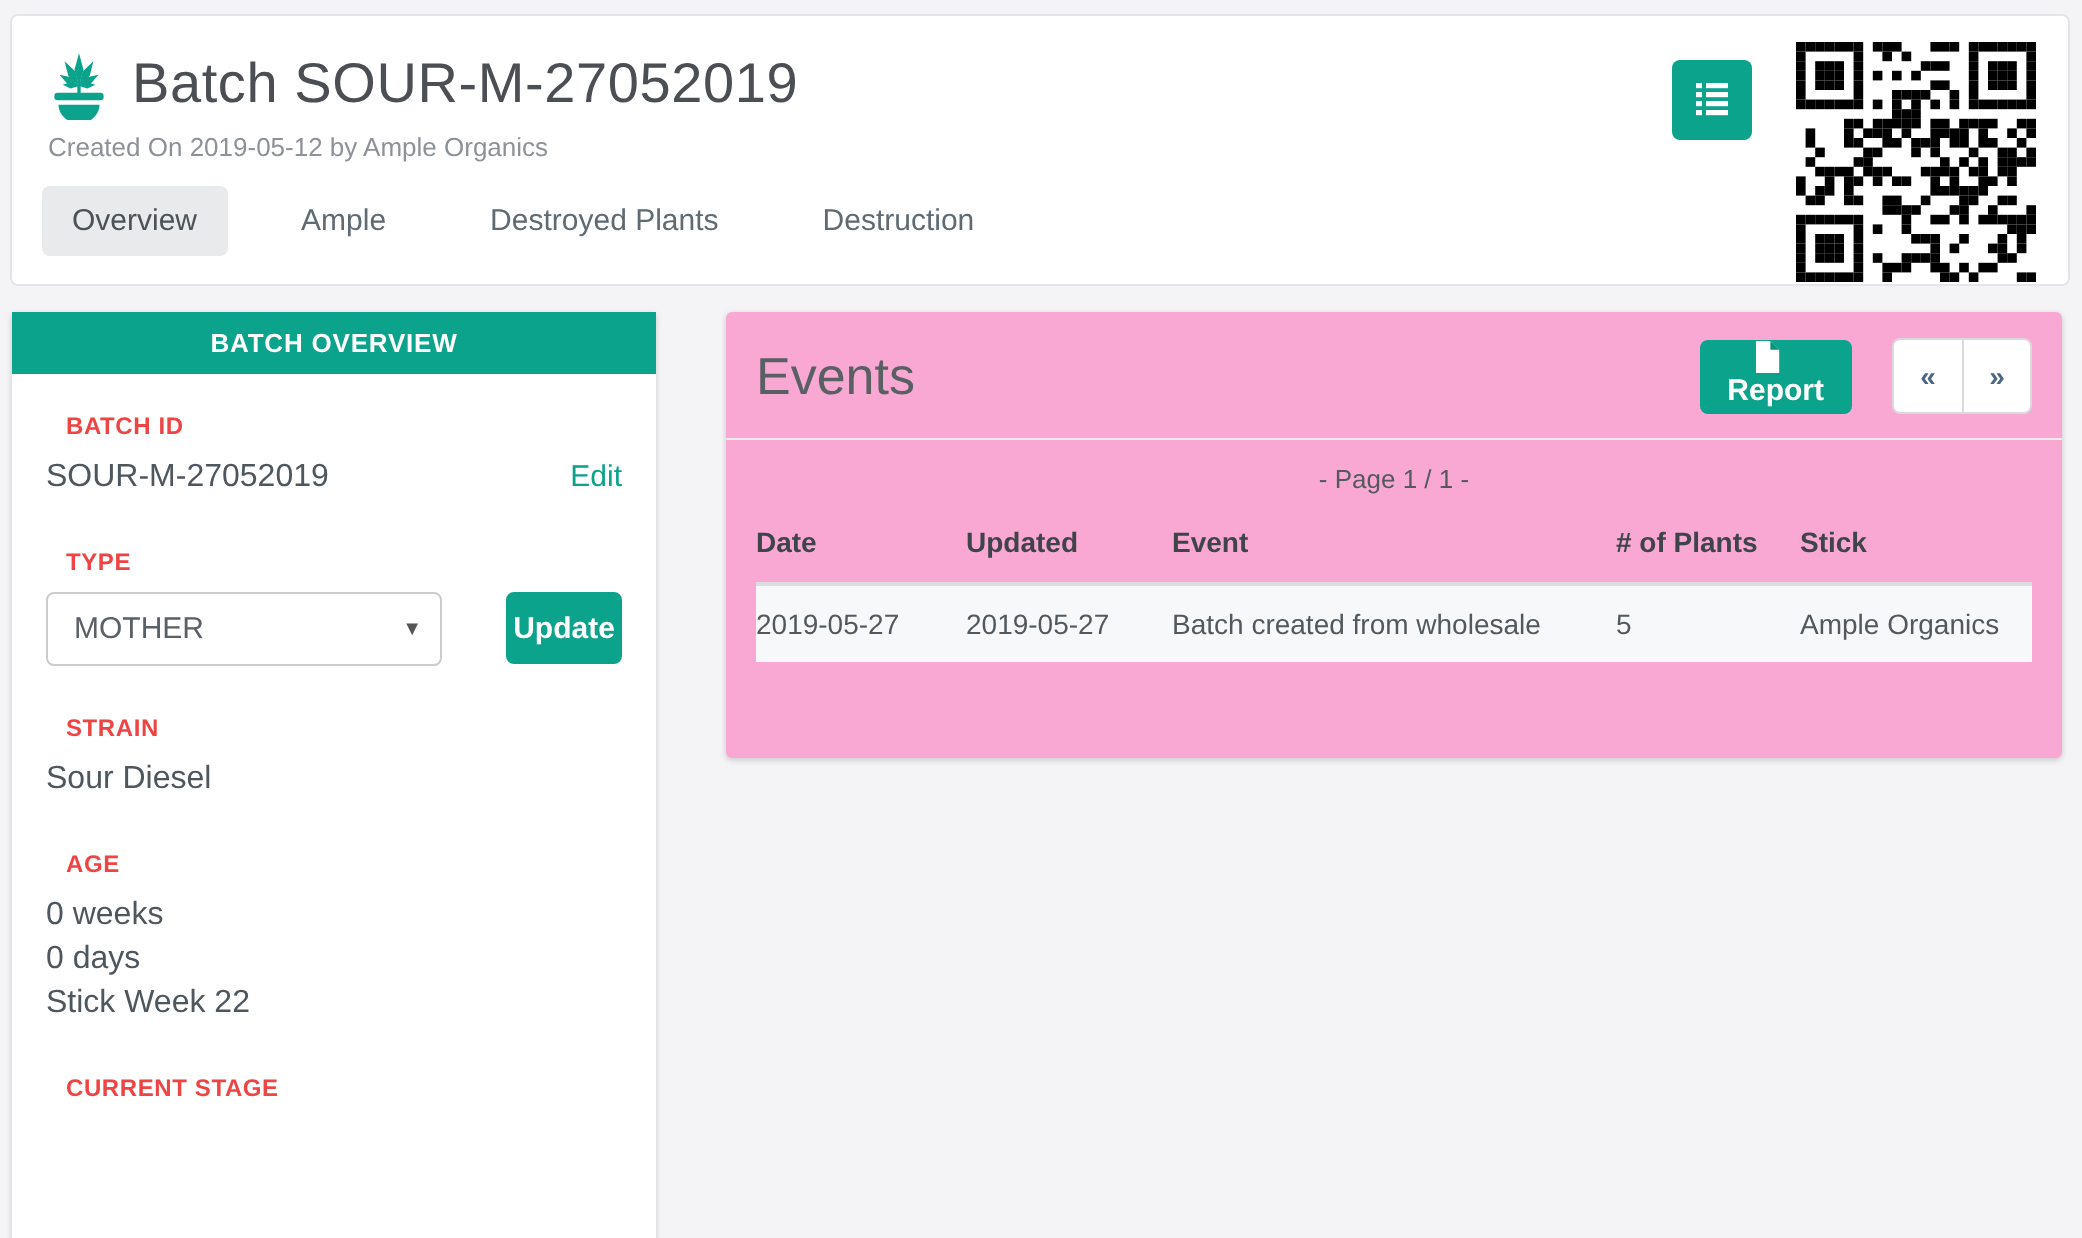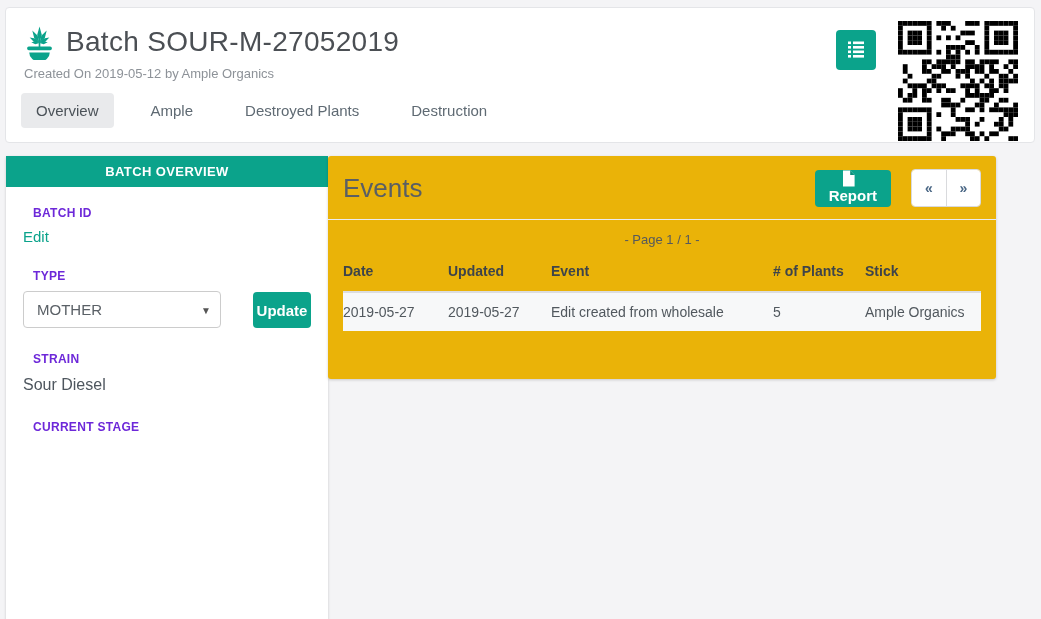--- a/index.html
+++ b/index.html
@@ -42,49 +42,49 @@
     width:322px; background:#fff; height:700px;
     box-shadow:0 1px 3px rgba(0,0,0,.18); border-radius:2px;
   }
   .sidebar-head {
     background:var(--accent,#0ba38b); color:#fff; text-align:center;
     font-size:13px; font-weight:bold; letter-spacing:.4px; padding:8px 0;
   }
   .sidebar-body { padding:19px 17px; }
   .field { margin-bottom:24px; }
   .field-label {
-    font-size:12px; font-weight:bold; color:#6d28d9; letter-spacing:.3px;
+    font-size:12px; font-weight:bold; color:#ef4444; letter-spacing:.3px;
     margin-bottom:8px;
     padding-left:10px;
   }
   .field-value { font-size:16px; color:#4e565e; line-height:22px; }
   .batch-row { display:flex; justify-content:space-between; align-items:baseline; }
   .edit-link { font-size:15px; color:var(--accent,#0ba38b); text-decoration:none; cursor:pointer; }
 
-  .type-row { display:flex; align-items:flex-end;gap:15px; }
+  .type-row { display:flex; align-items:flex-start;gap:15px; }
   .type-select {
     -webkit-appearance:none; appearance:none;
     width:198px; height:37px; border:1px solid #ccc; border-radius:4px;
     background:#fff; color:#5a6066; font-size:15px; padding:0 26px 0 13px;
     font-family:inherit; cursor:pointer;
   }
   .select-wrap { position:relative; }
   .select-wrap .caret {
     position:absolute; right:10px; top:50%; transform:translateY(-50%);
     font-size:10px; color:#555; pointer-events:none;
   }
   .btn-teal {
     background:var(--accent,#0ba38b); color:#fff; border:none; border-radius:4px;
     font-weight:bold; font-size:15px; cursor:pointer; font-family:inherit;flex-direction:column;
   }
   .update-btn { width:77px; height:36px; margin-left:17px; }
 
   
   .events-card {
-    width:668px; height:223px; background:#eab308;
+    margin-left:35px; width:668px; height:223px; background:#f9a8d4;
     box-shadow:0 1px 3px rgba(0,0,0,.18); border-radius:3px;
   }
   .events-head { display:flex; align-items:center; padding:13px 15px 12px 15px; }
   .events-title { font-size:26px; font-weight:400; color:#5a5f64; flex:1; }
   .report-btn { height:37px; padding:0 14px; display:flex; align-items:center; }
   .report-btn svg { margin-right:8px; }
   .pager { display:flex; margin-left:20px; border:1px solid #d9dadd; border-radius:4px; overflow:hidden; }
   .pager button {
     width:34px; height:36px; background:#fff; border:none; cursor:pointer;
     color:#4a6785; font-size:14px; font-weight:bold; font-family:inherit;
@@ -446,20 +446,21 @@
 
   <div class="content">
 
     <div class="sidebar-card">
       <div class="sidebar-head">BATCH OVERVIEW</div>
       <div class="sidebar-body">
 
         <div class="field">
           <div class="field-label">BATCH ID</div>
           <div class="batch-row">
+            <span class="field-value">SOUR-M-27052019</span>
             <a class="edit-link">Edit</a>
           </div>
         </div>
 
         <div class="field">
           <div class="field-label">TYPE</div>
           <div class="type-row">
             <span class="select-wrap">
               <select class="type-select">
                 <option>MOTHER</option>
@@ -468,20 +469,26 @@
             </span>
             <button class="btn-teal update-btn">Update</button>
           </div>
         </div>
 
         <div class="field">
           <div class="field-label">STRAIN</div>
           <div class="field-value">Sour Diesel</div>
         </div>
 
+        <div class="field">
+          <div class="field-label">AGE</div>
+          <div class="field-value">0 weeks</div>
+          <div class="field-value">0 days</div>
+          <div class="field-value">Stick Week 22</div>
+        </div>
 
 
         <div class="field">
           <div class="field-label">CURRENT STAGE</div>
 
         </div>
 
       </div>
     </div>
 
@@ -517,21 +524,21 @@
             <th>Updated</th>
             <th>Event</th>
             <th># of Plants</th>
             <th>Stick</th>
           </tr>
         </thead>
         <tbody>
           <tr>
             <td>2019-05-27</td>
             <td>2019-05-27</td>
-            <td>Edit created from wholesale</td>
+            <td>Batch created from wholesale</td>
             <td>5</td>
             <td>Ample Organics</td>
           </tr>
         </tbody>
       </table>
     </div>
 
   </div>
 </div>
 

